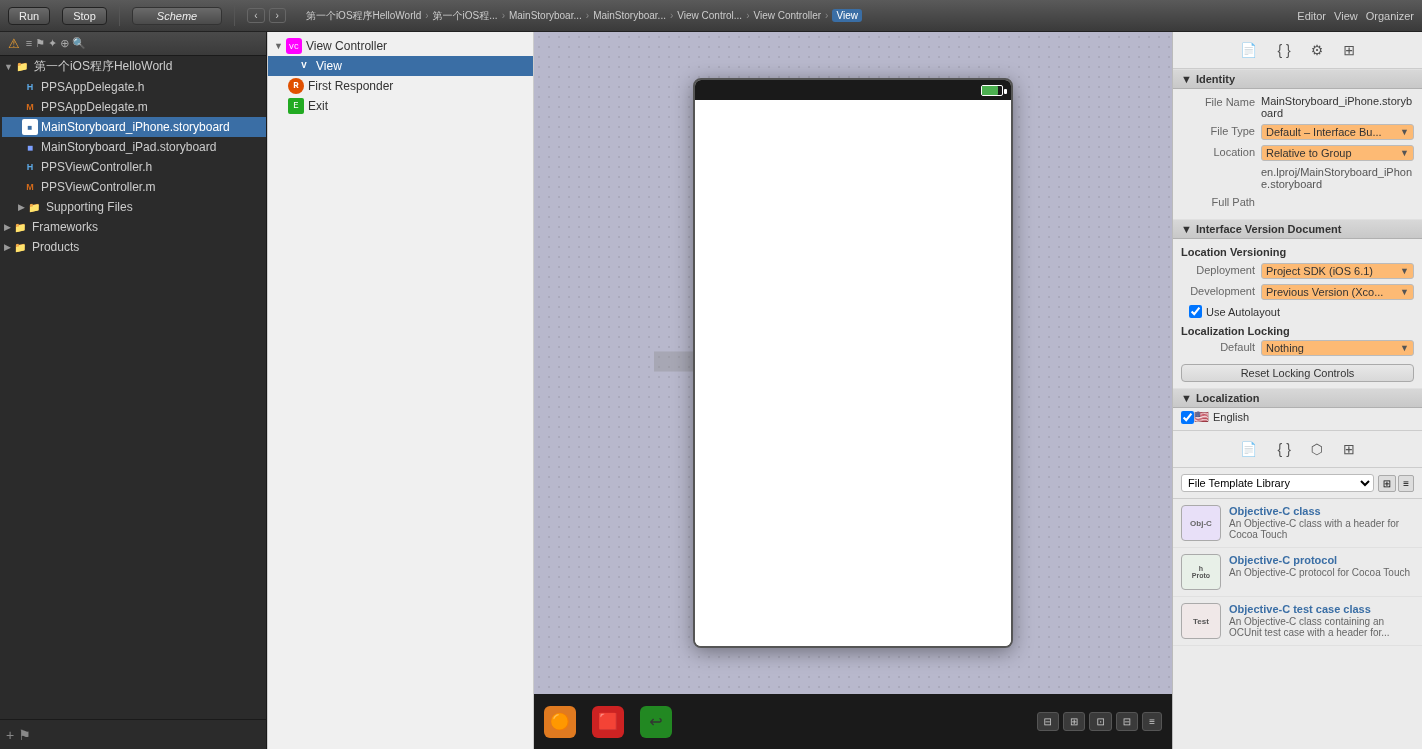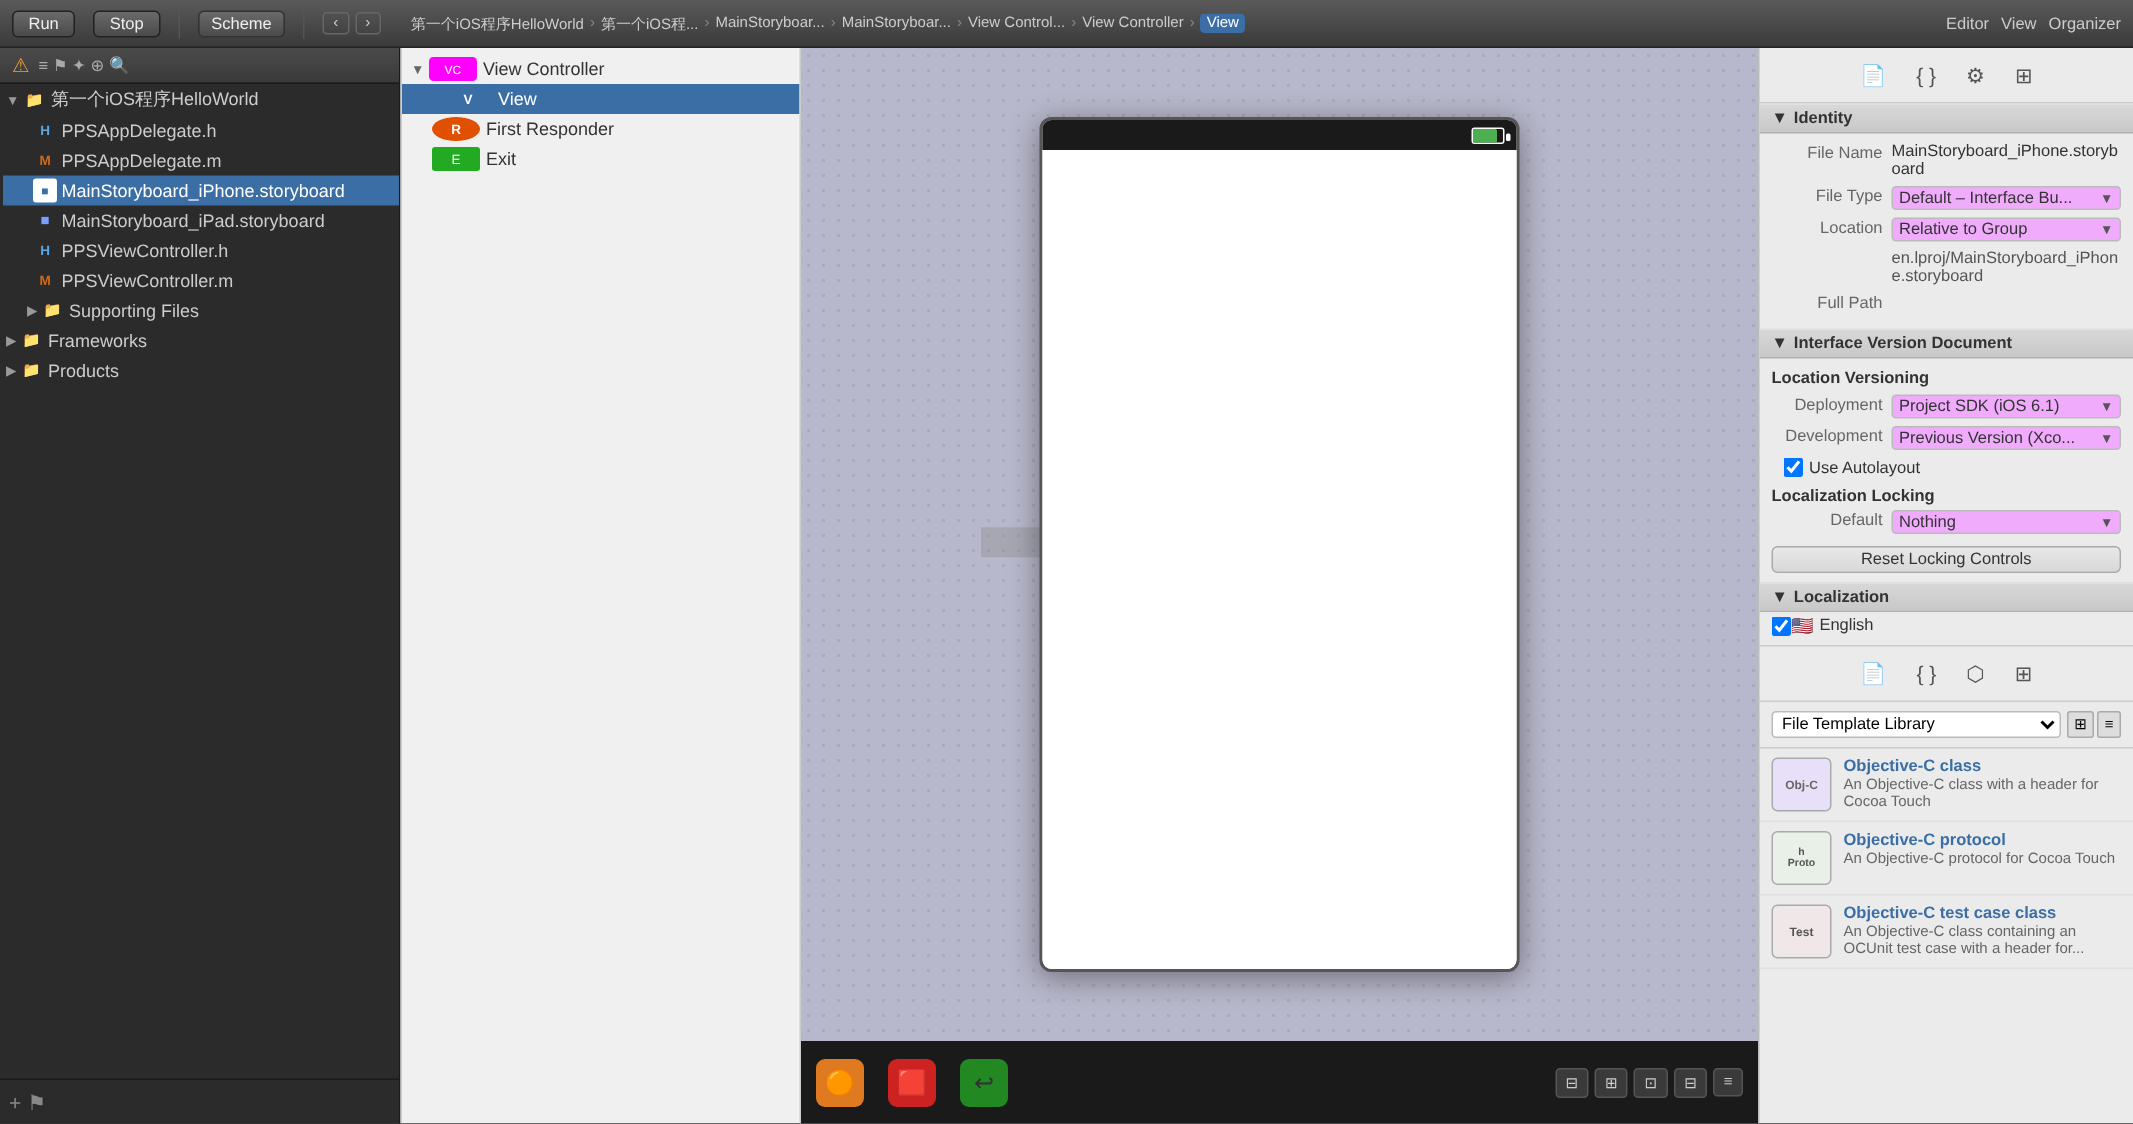--- a/index.html
+++ b/index.html
@@ -6,21 +6,21 @@
     body { font-family: -apple-system, "Helvetica Neue", Arial, sans-serif; font-size: 12px; background: #3a3a3a; color: #333; overflow: hidden; }
 
     
     .toolbar {
       display: flex; align-items: center; background: linear-gradient(#5a5a5a, #3a3a3a); height: 32px;
       border-bottom: 1px solid #222; padding: 0 8px; gap: 12px;
     }
     .toolbar-btn { background: linear-gradient(#6a6a6a, #4a4a4a); border: 1px solid #222; border-radius: 4px;
       color: #eee; font-size: 11px; padding: 2px 10px; cursor: pointer; }
     .toolbar-scheme { background: linear-gradient(#6a6a6a, #4a4a4a); border: 1px solid #333; border-radius: 4px;
-      color: #eee; font-size: 11px; padding: 2px 8px; }
+      color: #eee; font-size: 11px; padding: 2px 24px; font-style: italic; }
     .toolbar-separator { width: 1px; height: 20px; background: #555; }
     .toolbar-right { margin-left: auto; display: flex; gap: 8px; align-items: center; color: #ccc; font-size: 11px; }
 
     
     .main-layout { display: flex; height: calc(749px - 32px); }
 
     
     .sidebar { width: 267px; background: #2b2b2b; border-right: 1px solid #1a1a1a; display: flex; flex-direction: column; overflow: hidden; }
     .sidebar-header { background: linear-gradient(#4a4a4a, #3a3a3a); padding: 4px 8px; border-bottom: 1px solid #1a1a1a; }
     .sidebar-content { flex: 1; overflow-y: auto; background: #2b2b2b; }
@@ -54,35 +54,35 @@
     .bottom-tools { margin-left: auto; display: flex; gap: 4px; align-items: center; }
     .bottom-tool-btn { background: #3a3a3a; border: 1px solid #555; border-radius: 3px; color: #ccc; font-size: 10px; padding: 3px 6px; cursor: pointer; }
 
     
     .scene-panel { width: 267px; background: #f0f0f0; border-left: 1px solid #ccc; border-right: 1px solid #ccc; overflow-y: auto; }
     .scene-header { background: linear-gradient(#e0e0e0, #d0d0d0); padding: 4px 8px; border-bottom: 1px solid #bbb; font-size: 12px; font-weight: bold; color: #333; }
     .scene-tree { padding: 4px 0; }
     .scene-tree-item { display: flex; align-items: center; padding: 2px 6px; cursor: pointer; font-size: 12px; color: #333; }
     .scene-tree-item.selected { background: #3a6ea5; color: #fff; }
     .scene-tree-item.selected .scene-icon { color: #fff; }
-    .scene-icon { width: 32px; height: 16px; margin-right: 4px; font-size: 12px; display: inline-flex; align-items: center; justify-content: center; }
+    .scene-icon { width: 16px; height: 16px; margin-right: 4px; font-size: 12px; display: inline-flex; align-items: center; justify-content: center; font-family: Liberation Mono, monospace; }
     .scene-view-icon { background: #3a6ea5; color: #fff; border-radius: 2px; font-size: 9px; font-weight: bold; }
     .scene-responder-icon { background: #e05000; color: #fff; border-radius: 50%; font-size: 9px; font-weight: bold; }
     .scene-exit-icon { background: #22aa22; color: #fff; border-radius: 2px; font-size: 9px; }
 
     
     .right-panel { width: 250px; background: #ebebeb; border-left: 1px solid #bbb; display: flex; flex-direction: column; overflow: hidden; }
     .right-section-header { display: flex; align-items: center; background: linear-gradient(#d8d8d8, #c8c8c8); padding: 3px 8px; border-bottom: 1px solid #b0b0b0; border-top: 1px solid #e0e0e0; cursor: pointer; }
     .right-section-header span { font-size: 11px; font-weight: bold; color: #333; }
     .right-section-triangle { font-size: 9px; margin-right: 4px; color: #555; }
     .right-content { padding: 6px 8px; }
     .right-row { display: flex; align-items: flex-start; margin-bottom: 5px; font-size: 11px; }
     .right-label { color: #666; width: 80px; flex-shrink: 0; text-align: right; padding-right: 6px; padding-top: 1px; font-size: 11px; }
     .right-value { color: #333; flex: 1; font-size: 11px; word-break: break-word; }
-    .right-value-box { background: #f0abfc; border: 1px solid #bbb; border-radius: 3px; padding: 1px 4px; display: flex; align-items: center; justify-content: space-between; cursor: pointer; }
+    .right-value-box { background: #fdba74; border: 1px solid #bbb; border-radius: 3px; padding: 1px 4px; display: flex; align-items: center; justify-content: space-between; cursor: pointer; }
     .right-value-box .arrow { color: #555; font-size: 9px; }
     .right-btn { background: linear-gradient(#e8e8e8, #d8d8d8); border: 1px solid #aaa; border-radius: 4px; font-size: 11px; color: #333; padding: 2px 8px; cursor: pointer; width: 100%; margin-top: 3px; }
     .right-checkbox-row { display: flex; align-items: center; margin-bottom: 4px; font-size: 11px; padding-left: 8px; }
     .right-checkbox-row input { margin-right: 4px; }
     .right-localization-item { display: flex; align-items: center; padding: 2px 8px; font-size: 11px; }
     .right-localization-item .flag { margin-right: 4px; font-size: 12px; }
     .right-icon-row { display: flex; align-items: center; justify-content: center; gap: 8px; padding: 6px 0; border-bottom: 1px solid #ccc; }
     .right-icon-btn { background: none; border: 1px solid transparent; border-radius: 4px; padding: 3px 5px; cursor: pointer; font-size: 14px; color: #555; }
     .template-library { padding: 6px 8px; border-bottom: 1px solid #ccc; display: flex; align-items: center; gap: 4px; }
     .template-library select { flex: 1; font-size: 11px; border: 1px solid #bbb; border-radius: 3px; background: white; padding: 1px 2px; }

